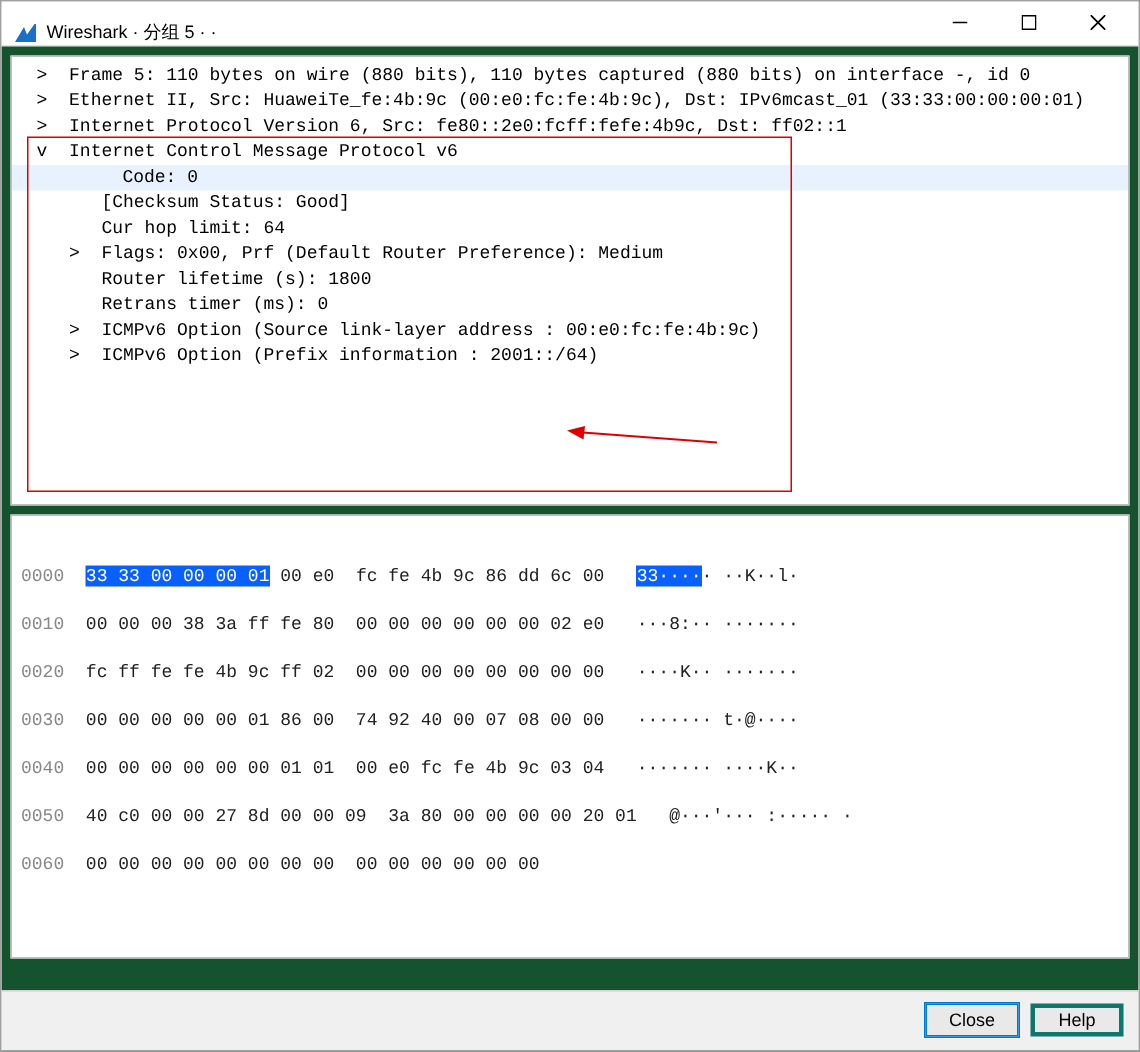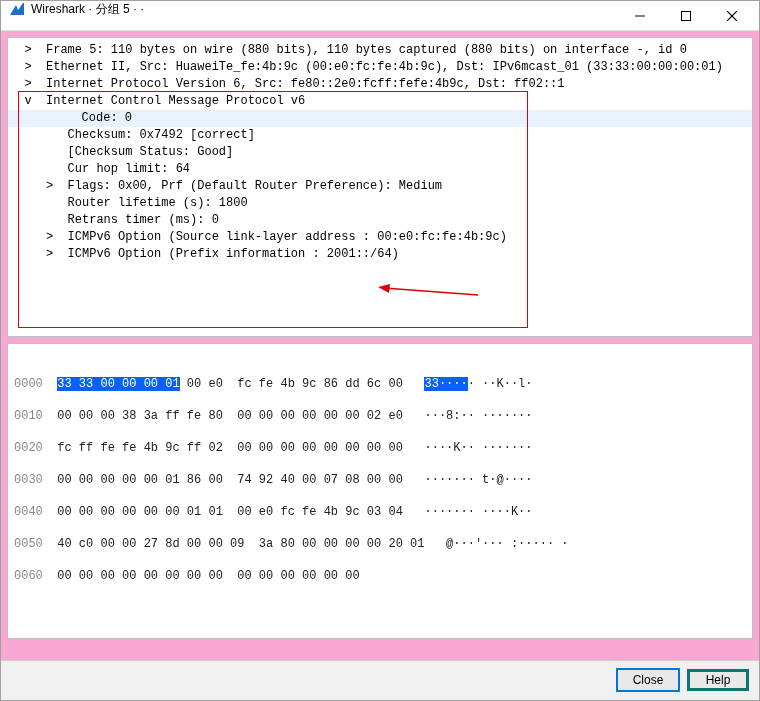--- a/index.html
+++ b/index.html
@@ -12,21 +12,21 @@
     height: 701px;
     overflow: hidden;
     display: flex;
     flex-direction: column;
     border: 1px solid #a0a0a0;
   }
   .titlebar {
     height: 30px;
     background: #fff;
     display: flex;
-    align-items: flex-start;
+    align-items: flex-end;
     padding: 0 4px 0 8px;
     border-bottom: 1px solid #e0e0e0;
     flex: 0 0 auto;
   }
   .titlebar .fin {
     margin-right: 6px;
     display: inline-flex;
   }
   .titlebar .title {
     flex: 1 1 auto;
@@ -42,21 +42,21 @@
     display: flex;
     align-items: center;
     justify-content: center;
     font-size: 14px;
     color: #000;
   }
   .content {
     flex: 1 1 auto;
     display: flex;
     flex-direction: column;
-    background: #f9a8d4;
+    background: #14532d;
     padding: 6px 6px 6px 6px;
     overflow: hidden;
   }
   .tree-pane {
     border: 1px solid #c0c0c0;
     background: #fff;
     padding: 4px 2px 4px 2px;
     font-family: Consolas, "Courier New", monospace;
     font-size: 12px;
     line-height: 17px;
@@ -155,21 +155,20 @@
 </div>
 
 <div class="content">
 
   <div class="tree-pane">
 <span class="tree-row">  &gt;  <span>Frame 5: 110 bytes on wire (880 bits), 110 bytes captured (880 bits) on interface -, id 0</span></span>
 <span class="tree-row">  &gt;  <span>Ethernet II, Src: HuaweiTe_fe:4b:9c (00:e0:fc:fe:4b:9c), Dst: IPv6mcast_01 (33:33:00:00:00:01)</span></span>
 <span class="tree-row">  &gt;  <span>Internet Protocol Version 6, Src: fe80::2e0:fcff:fefe:4b9c, Dst: ff02::1</span></span>
 <span class="tree-row">  v  <span>Internet Control Message Protocol v6</span></span>
 <span class="tree-row sel-line">        <span>Code: 0</span></span>
-<span class="tree-row">        <span>Checksum: 0x7492 [correct]</span></span>
 <span class="tree-row">        <span>[Checksum Status: Good]</span></span>
 <span class="tree-row">        <span>Cur hop limit: 64</span></span>
 <span class="tree-row">     &gt;  <span>Flags: 0x00, Prf (Default Router Preference): Medium</span></span>
 <span class="tree-row">        <span>Router lifetime (s): 1800</span></span>
 <span class="tree-row">        <span>Retrans timer (ms): 0</span></span>
 <span class="tree-row">     &gt;  <span>ICMPv6 Option (Source link-layer address : 00:e0:fc:fe:4b:9c)</span></span>
 <span class="tree-row">     &gt;  <span>ICMPv6 Option (Prefix information : 2001::/64)</span></span>
 
     <div class="arrow-box" style="left:10px; top:53px; width:510px; height:237px;"></div>
     <svg class="red-arrow" style="left:370px; top:246px;" width="100" height="14">

